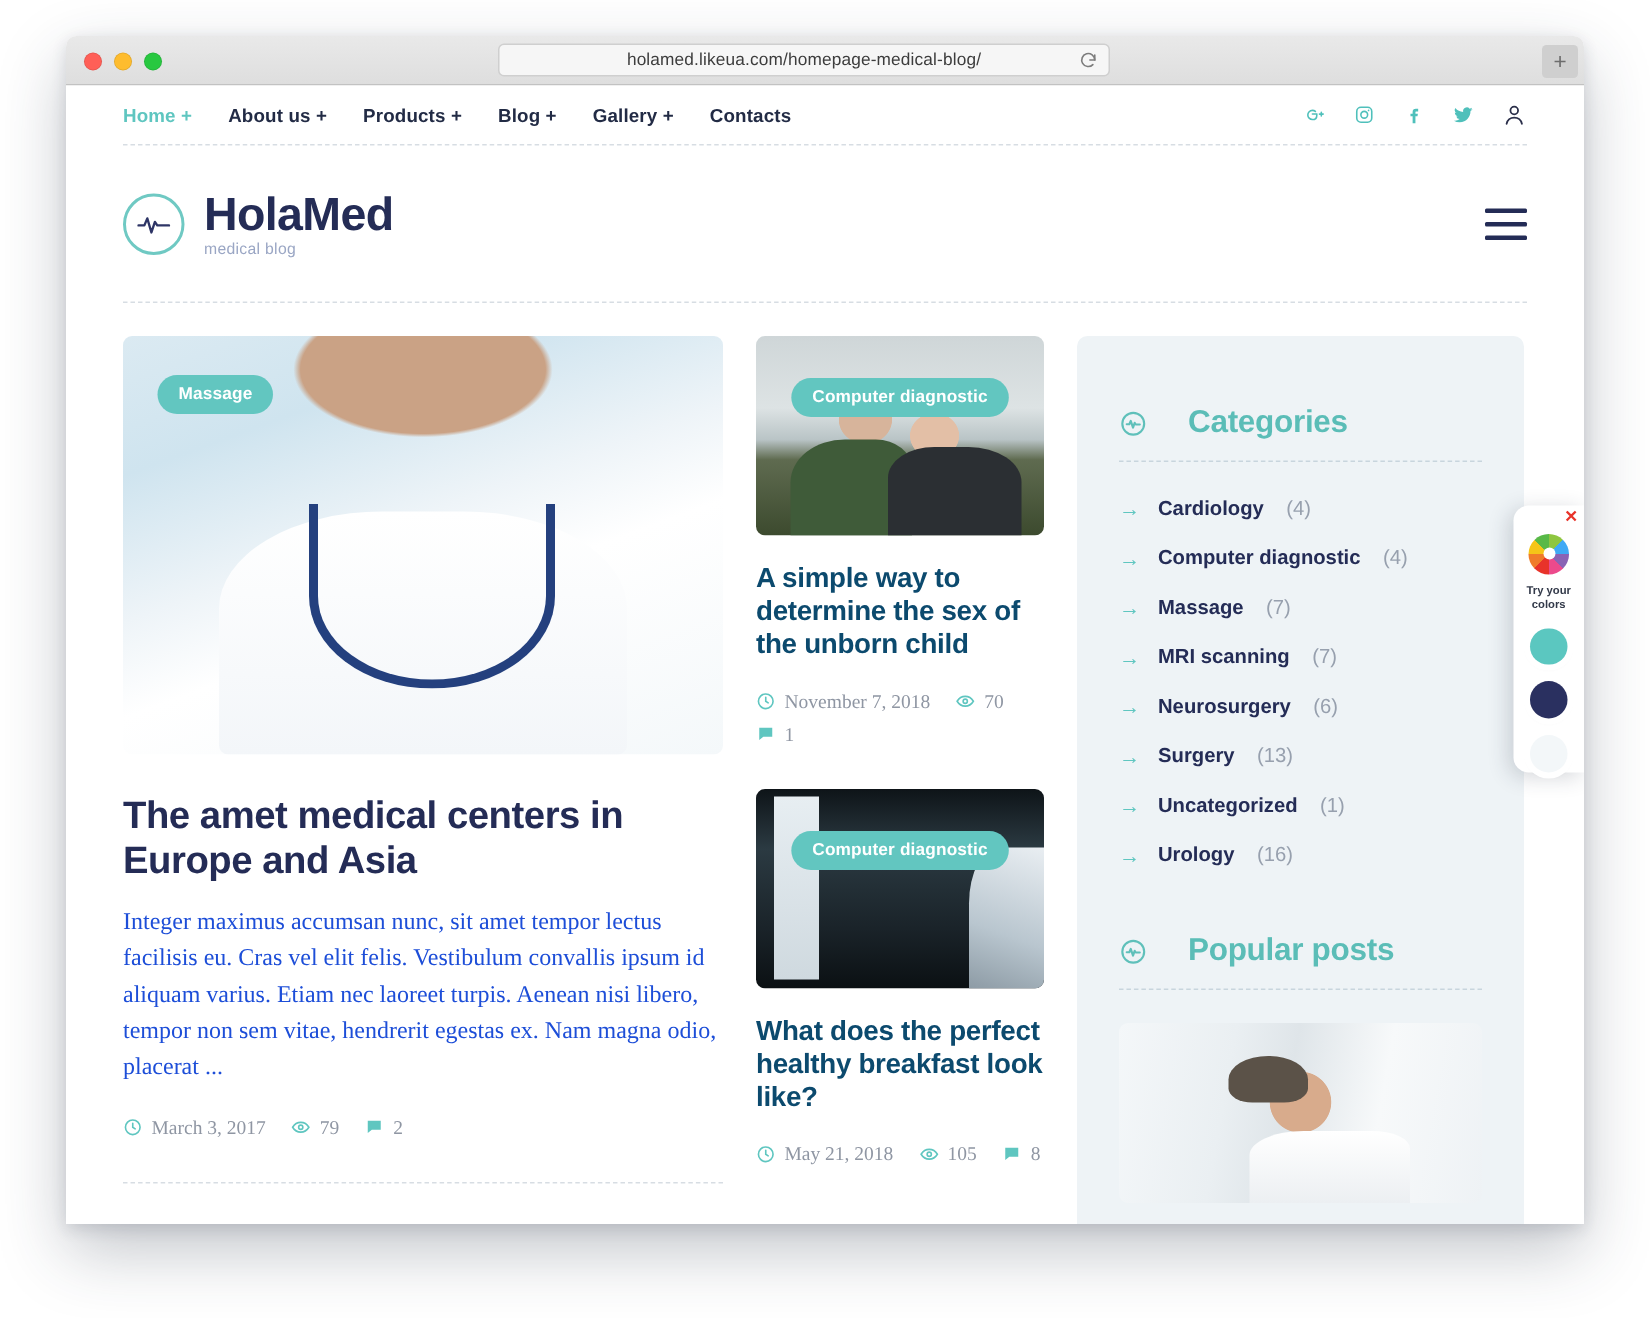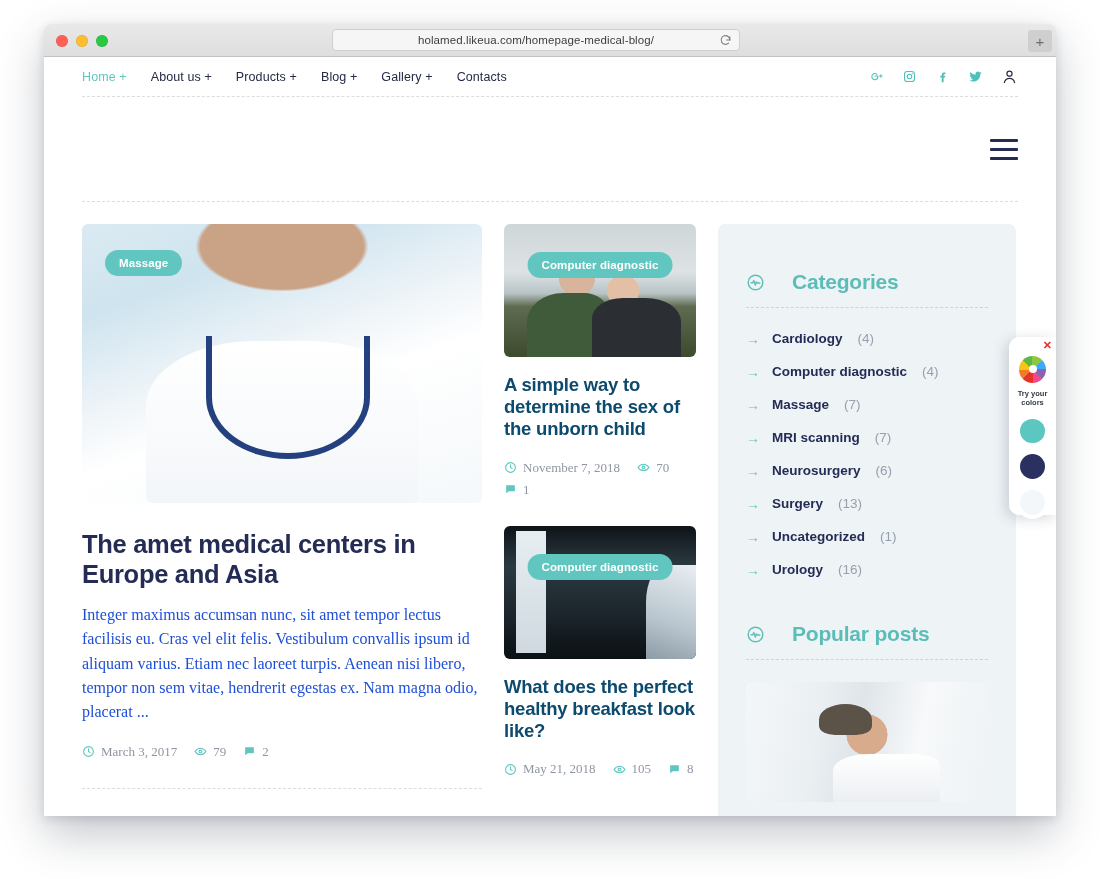--- a/index.html
+++ b/index.html
@@ -72,21 +72,21 @@
   }
 
   
   .topbar {
     position: relative;
     margin: 0 38px;
     height: 40px;
     display: flex; align-items: center;
     border-bottom: 1px dashed #d7dde3;
   }
-  .mainnav { display: flex; align-items: center; gap: 24px; }
+  .mainnav { display: flex; align-items: center; gap: 24px; font-weight: bold; }
   .mainnav a {
     font-size: 12.5px; color: #222b45; text-decoration: none;
     letter-spacing: .1px; white-space: nowrap;
   }
   .mainnav a.active { color: #5fc6c0; }
   .topbar-right {
     margin-left: auto; display: flex; align-items: center; gap: 18px;
   }
   .soc { width: 15px; height: 15px; color: #4fc0bb; display: block; }
   .acct { width: 17px; height: 17px; color: #2b2f4a; display: block; }
@@ -364,20 +364,31 @@
             <path d="M22 6.1c-.7.3-1.5.5-2.3.6.8-.5 1.4-1.3 1.7-2.2-.8.5-1.7.8-2.6 1A4 4 0 0 0 11.9 9a11.4 11.4 0 0 1-8.3-4.2 4 4 0 0 0 1.2 5.4c-.6 0-1.3-.2-1.8-.5 0 2 1.4 3.6 3.2 4-.5.2-1.1.2-1.7.1a4 4 0 0 0 3.7 2.8A8.1 8.1 0 0 1 2 18.3a11.4 11.4 0 0 0 6.2 1.8c7.4 0 11.5-6.2 11.5-11.5v-.5c.8-.6 1.5-1.3 2.3-2z"></path>
           </svg>
           <svg class="acct" viewBox="0 0 24 24" fill="none" stroke="currentColor" stroke-width="1.7" stroke-linecap="round">
             <circle cx="12" cy="8" r="3.6"></circle>
               <path d="M4.8 20.5c.9-3.8 3.7-5.8 7.2-5.8s6.3 2 7.2 5.8"></path>
           </svg>
         </div>
       </div>
 
       <div class="header">
+        <div class="brand">
+          <div class="brand-mark">
+            <svg viewBox="0 0 32 32" fill="none" stroke="currentColor" stroke-width="2" stroke-linecap="round" stroke-linejoin="round">
+              <path d="M3 17h5l2.5-6 3.5 12 3-9 2 3h10"></path>
+            </svg>
+          </div>
+          <div class="brand-text">
+            <div class="brand-name">HolaMed</div>
+            <div class="brand-sub">medical blog</div>
+          </div>
+        </div>
         <div class="burger">
           <span></span>
           <span></span>
           <span></span>
         </div>
       </div>
 
       <div class="content">
 
         <div class="col-main">

